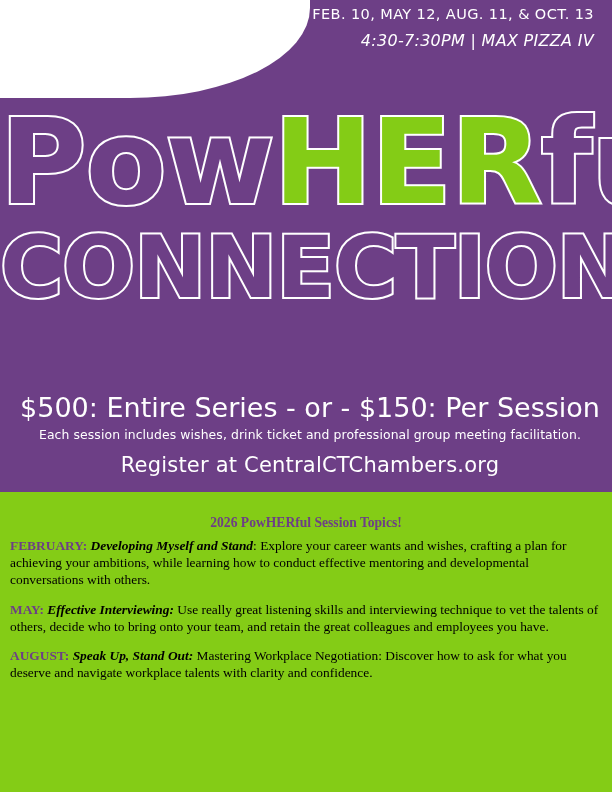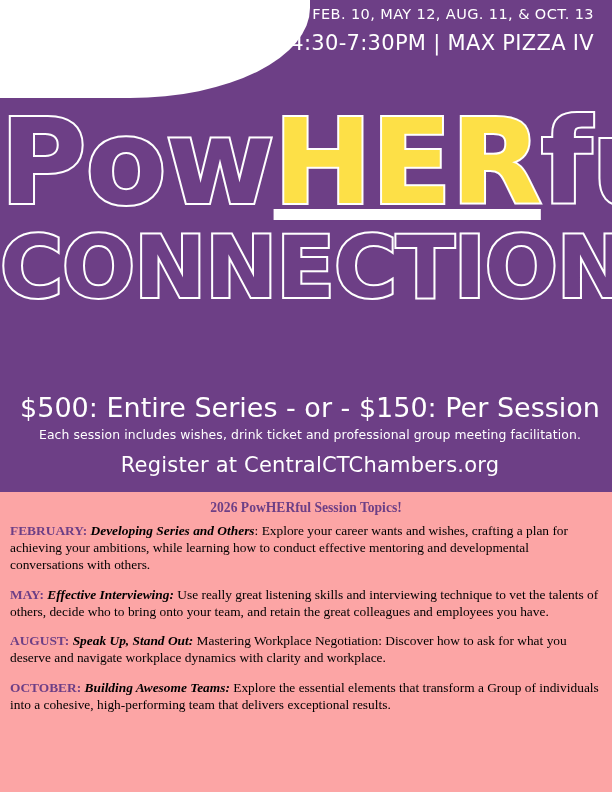--- a/index.html
+++ b/index.html
@@ -85,24 +85,25 @@
     z-index: 5;
   }
   .event-dates {
     font-size: 14.5px;
     letter-spacing: .4px;
     margin-bottom: 9px;
     font-family: "DejaVu Sans", sans-serif;
     font-weight: 500;
   }
   .event-time {
-    font-size: 21px;
+    font-size: 16px;
     letter-spacing: .3px;
     margin-bottom: 10px;
     font-family: "DejaVu Sans", sans-serif;
+    font-style: italic;
   }
   .event-addr {
     font-size: 15px;
     letter-spacing: .4px;
     font-family: "DejaVu Sans", sans-serif;
   }
 
   
   .title-block {
     position: absolute;
@@ -116,22 +117,21 @@
     font-weight: bold;
     font-size: 118px;
     line-height: 0.93;
     letter-spacing: -1px;
     color: #6d3f86;
     -webkit-text-stroke: 4px #ffffff;
     paint-order: stroke fill;
     white-space: nowrap;
   }
   .title-line1 .her {
-    color: #fde047;
-    text-decoration: underline;
+    color: #84cc16;
     -webkit-text-stroke: 4px #ffffff;
   }
   .title-line2 {
     font-family: "DejaVu Sans", sans-serif;
     font-weight: bold;
     font-size: 86px;
     line-height: 1.0;
     letter-spacing: -1px;
     color: #6d3f86;
     -webkit-text-stroke: 4px #ffffff;
@@ -167,23 +167,23 @@
     letter-spacing: .2px;
   }
 
   
   .topics {
     position: absolute;
     top: 492px;
     left: 0;
     width: 612px;
     height: 300px;
-    background: #fca5a5;
+    background: #84cc16;
     box-sizing: border-box;
-    padding: 8px 10px 0 10px;
+    padding: 23px 10px 0 10px;
     font-family: "Liberation Serif", serif;
     color: #000000;
   }
   .topics-head {
     text-align: center;
     color: #6d3f86;
     font-weight: bold;
     font-size: 13.6px;
     margin-bottom: 7px;
     font-family: "Liberation Serif", serif;
@@ -226,30 +226,26 @@
     <div class="price-sub">Each session includes wishes, drink ticket and professional group meeting facilitation.</div>
     <div class="register">Register at CentralCTChambers.org</div>
   </div>
 </div>
 
 <div class="topics">
   <div class="topics-head">2026 PowHERful Session Topics!</div>
 
   <div class="topic">
     <span class="month">FEBRUARY:</span>
-    <span class="subject">Developing Series and Others</span><span>: Explore your career wants and wishes, crafting a plan for achieving your ambitions, while learning how to conduct effective mentoring and developmental conversations with others.</span>
+    <span class="subject">Developing Myself and Stand</span><span>: Explore your career wants and wishes, crafting a plan for achieving your ambitions, while learning how to conduct effective mentoring and developmental conversations with others.</span>
   </div>
 
   <div class="topic">
     <span class="month">MAY:</span>
     <span class="subject">Effective Interviewing:</span><span> Use really great listening skills and interviewing technique to vet the talents of others, decide who to bring onto your team, and retain the great colleagues and employees you have.</span>
   </div>
 
   <div class="topic">
     <span class="month">AUGUST:</span>
-    <span class="subject">Speak Up, Stand Out:</span><span> Mastering Workplace Negotiation: Discover how to ask for what you deserve and navigate workplace dynamics with clarity and workplace.</span>
-  </div>
-
-  <div class="topic">
-    <span class="month">OCTOBER:</span>
-    <span class="subject">Building Awesome Teams:</span><span> Explore the essential elements that transform a Group of individuals into a cohesive, high-performing team that delivers exceptional results.</span>
-  </div>
+    <span class="subject">Speak Up, Stand Out:</span><span> Mastering Workplace Negotiation: Discover how to ask for what you deserve and navigate workplace talents with clarity and confidence.</span>
+  </div>
+
 </div>
 
 </body></html>

